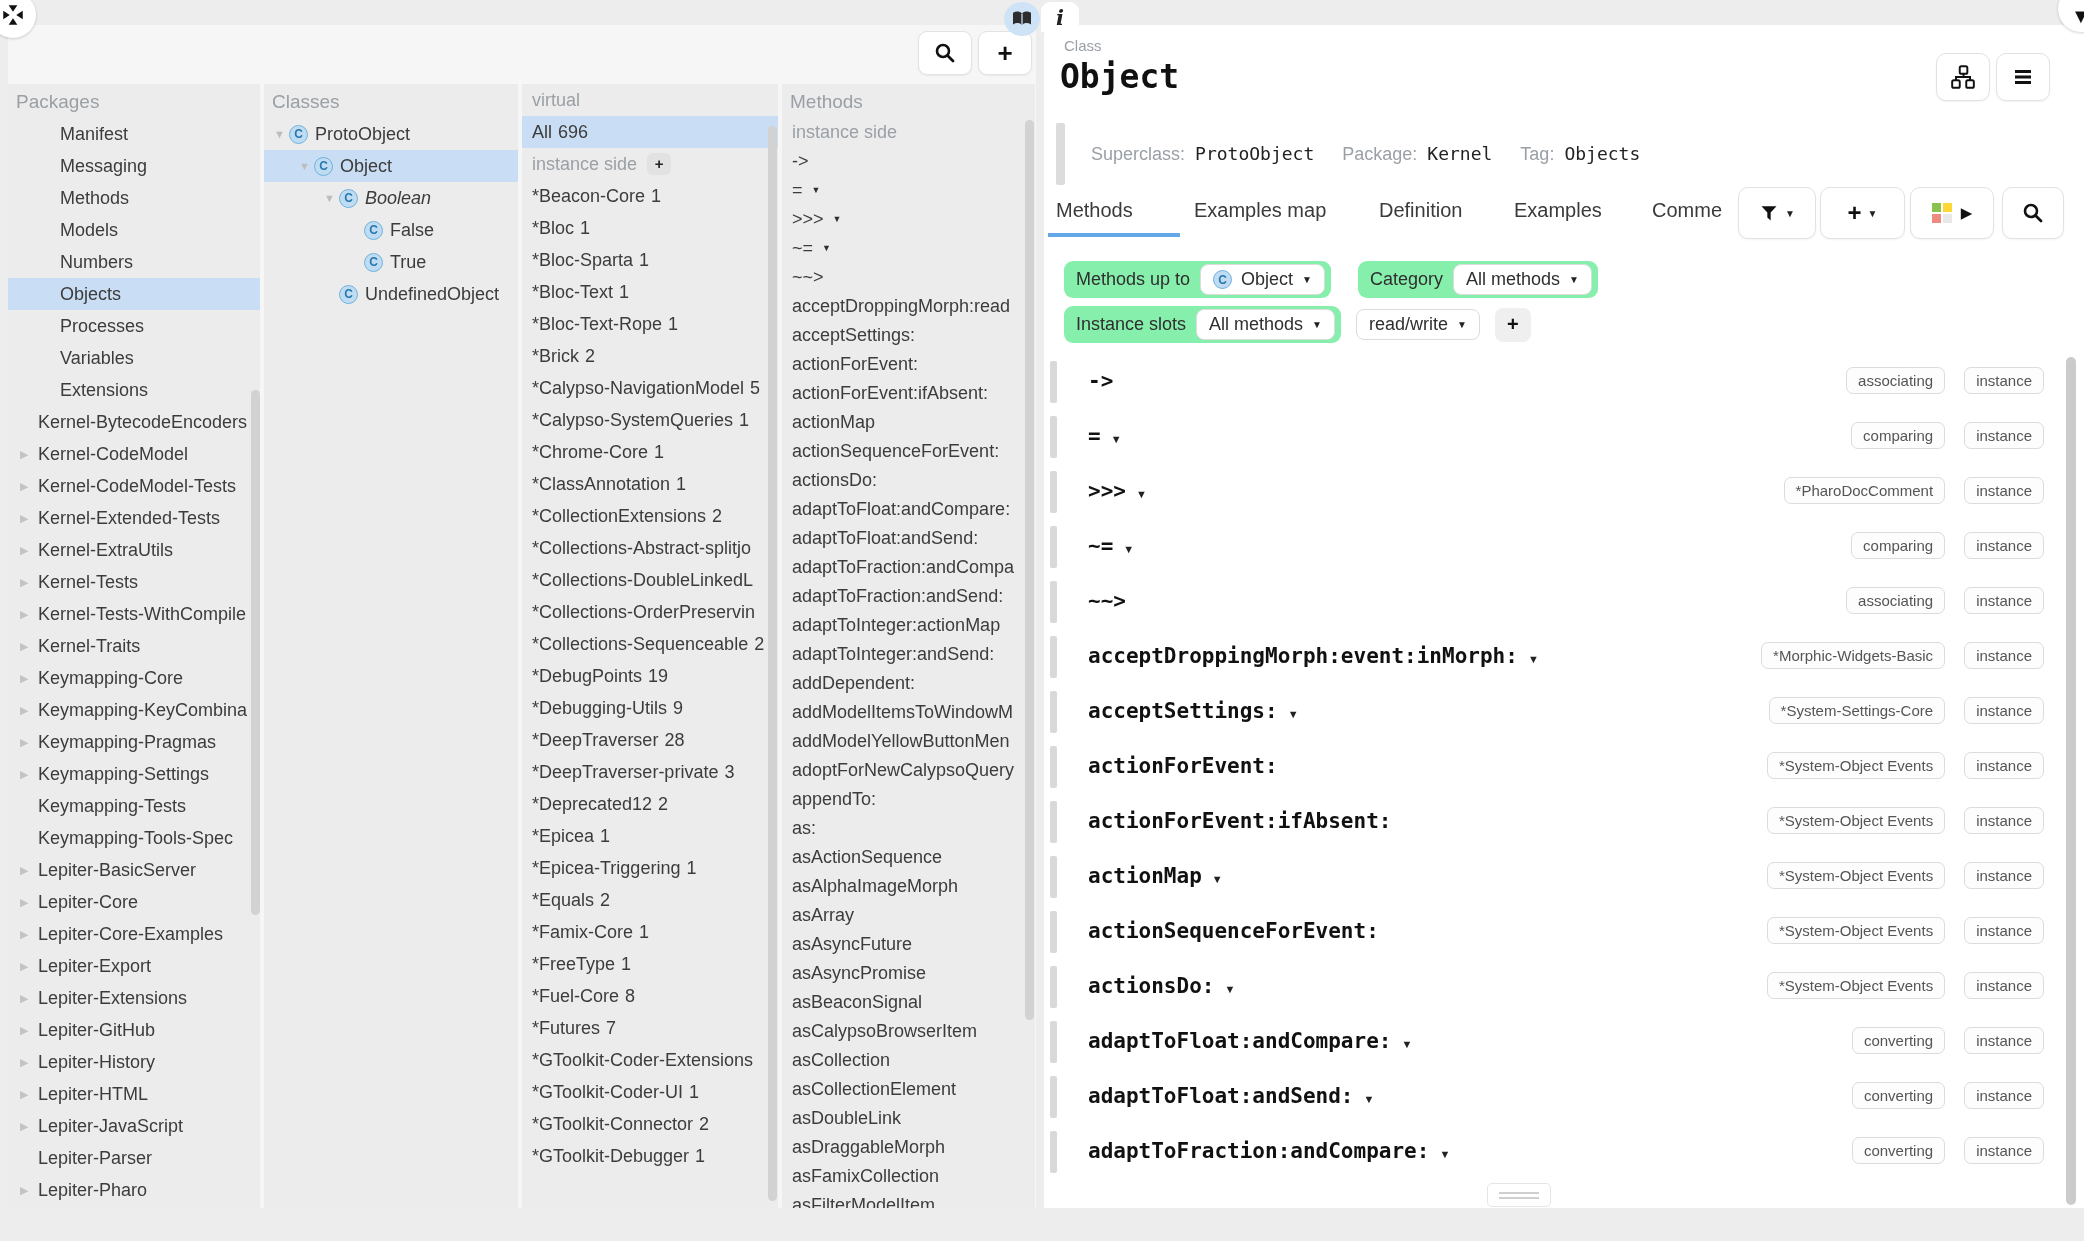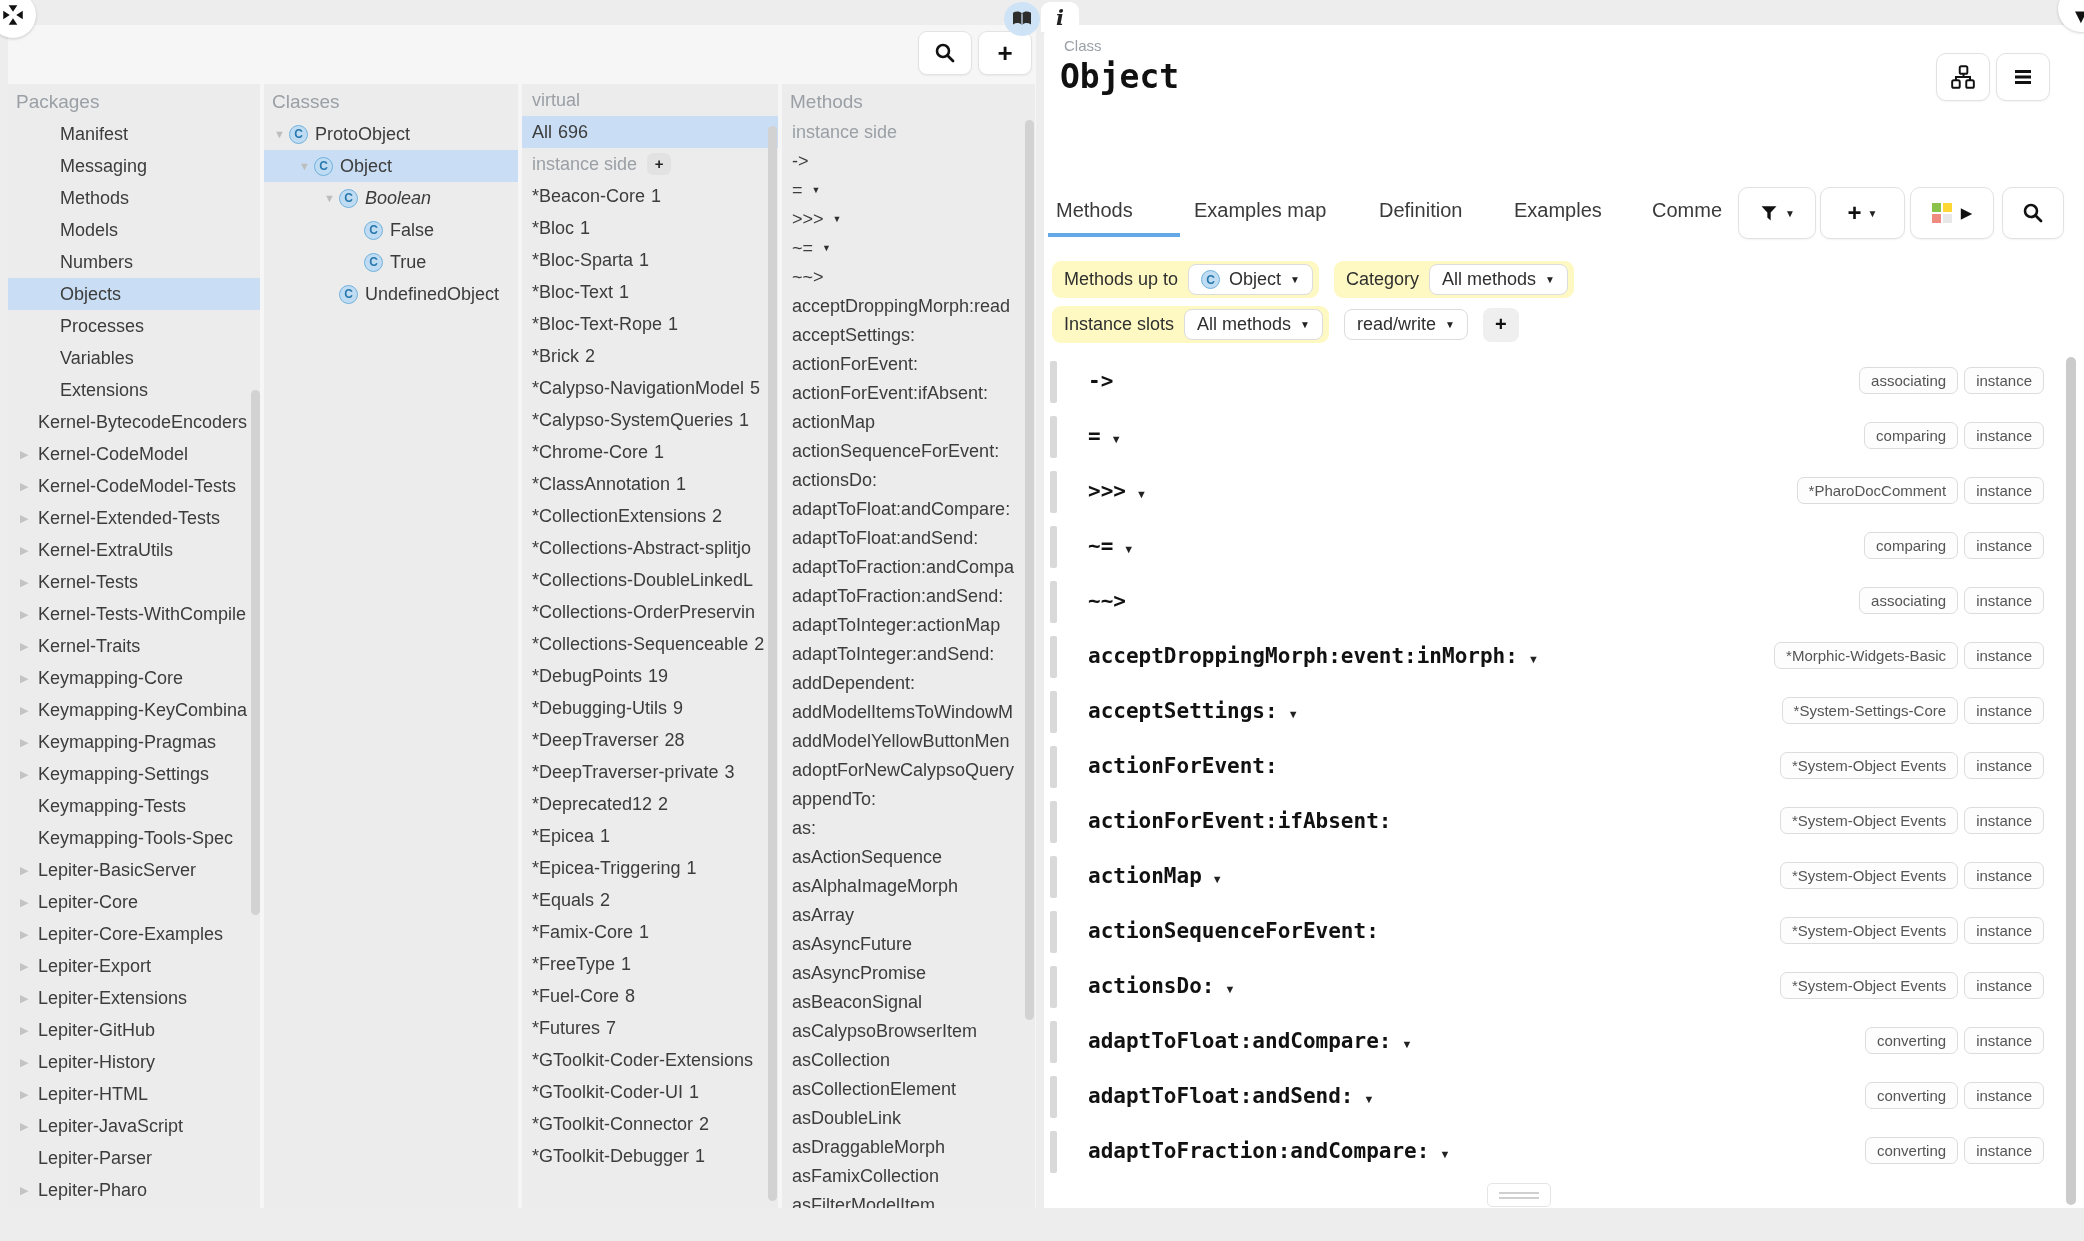--- a/index.html
+++ b/index.html
@@ -92,35 +92,35 @@
   .rt-filter{left:694px;width:76px;}
   .rt-add{left:776px;width:83px;font-size:24px;font-weight:bold;color:#111;}
   .rt-map{left:866px;width:82px;}
   .rt-search{left:958px;width:60px;}
   .sq{width:9px;height:9px;display:inline-block;}
   .play{font-size:15px;color:#111;margin-left:3px;}
 
   .filter-row{position:absolute;left:8px;display:flex;align-items:center;gap:15px;}
   .fr1{top:236px;}
   .fr2{top:281px;}
-  .chip{background:#fef9c3;border-radius:9px;display:flex;align-items:center;padding:3px 6px 3px 12px;gap:10px;}
+  .chip{background:#86efac;border-radius:9px;display:flex;align-items:center;padding:3px 6px 3px 12px;gap:10px;margin-left:12px;}
   .chip .flabel{font-size:18px;color:#2f2f2f;}
   .dropdown{background:#fff;border:1px solid #dcdcdc;border-radius:8px;padding:4px 12px;display:flex;
     align-items:center;gap:9px;font-size:18px;color:#2f2f2f;}
   .dropdown .car{font-size:10px;color:#222;}
   .plus-chip{background:#efefef;border-radius:8px;width:36px;height:34px;display:flex;align-items:center;
     justify-content:center;font-size:20px;font-weight:bold;color:#111;}
 
   .rlist{position:absolute;left:0;top:330px;width:1040px;height:856px;overflow:hidden;}
   .rrow{position:relative;height:55px;}
   .rrow .bar{position:absolute;left:6px;top:6px;width:7px;height:42px;background:#d9d9d9;border-radius:2px;}
   .rrow .nm{position:absolute;left:44px;top:14px;font-family:"DejaVu Sans Mono",monospace;font-weight:bold;
     font-size:21px;color:#111;white-space:nowrap;}
   .rrow .nm .dd{font-size:11px;margin-left:10px;font-family:"Liberation Sans",sans-serif;color:#222;}
-  .rrow .badges{position:absolute;right:40px;top:12px;display:flex;gap:6px;}
+  .rrow .badges{position:absolute;right:40px;top:12px;display:flex;gap:19px;}
   .badge{border:1.5px solid #dcdcdc;border-radius:7px;background:#fdfdfd;color:#555;font-size:15px;
     padding:4px 11px;white-space:nowrap;}
   .r-scroll{position:absolute;left:1022px;top:332px;width:10px;height:848px;background:#cbcbcb;border-radius:5px;}
   .drag-handle{position:absolute;left:443px;top:1158px;width:62px;height:22px;background:#fff;
     border:1px solid #e5e5e5;border-radius:5px;display:flex;flex-direction:column;align-items:center;
     justify-content:center;gap:3px;}
   .drag-handle i{display:block;width:40px;height:2px;background:#cfcfcf;}
 </style>
 </head>
 <body>
@@ -815,20 +815,26 @@
       </svg>
     </div>
     <div class="icon-btn btn-menu">
       <svg width="22" height="20" viewBox="0 0 22 20">
         <rect x="3" y="3" width="16" height="3" fill="#111"></rect>
         <rect x="3" y="8.5" width="16" height="3" fill="#111"></rect>
         <rect x="3" y="14" width="16" height="3" fill="#111"></rect>
       </svg>
     </div>
 
+    <div class="r-info">
+      <div class="accent"></div>
+      <div class="pair"><span class="k">Superclass:</span><span class="v">ProtoObject</span></div>
+      <div class="pair"><span class="k">Package:</span><span class="v">Kernel</span></div>
+      <div class="pair"><span class="k">Tag:</span><span class="v">Objects</span></div>
+    </div>
 
     <div class="rtab rt0">Methods</div>
     <div class="rtab rt1">Examples map</div>
     <div class="rtab rt2">Definition</div>
     <div class="rtab rt3">Examples</div>
     <div class="rtab rt4">Comme</div>
     <div class="rtab-underline"></div>
 
     <div class="rtool rt-filter">
       <svg width="20" height="20" viewBox="0 0 24 24">

